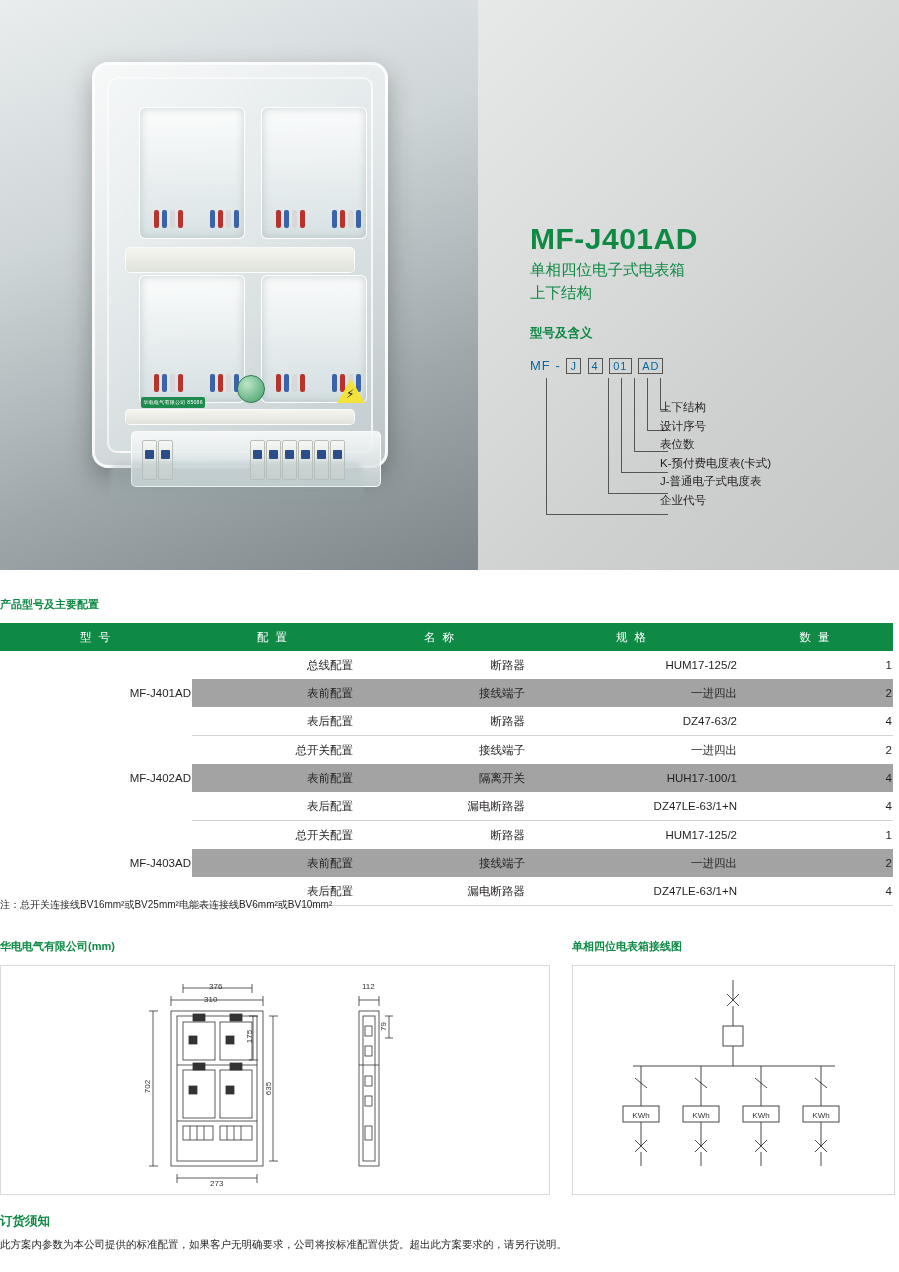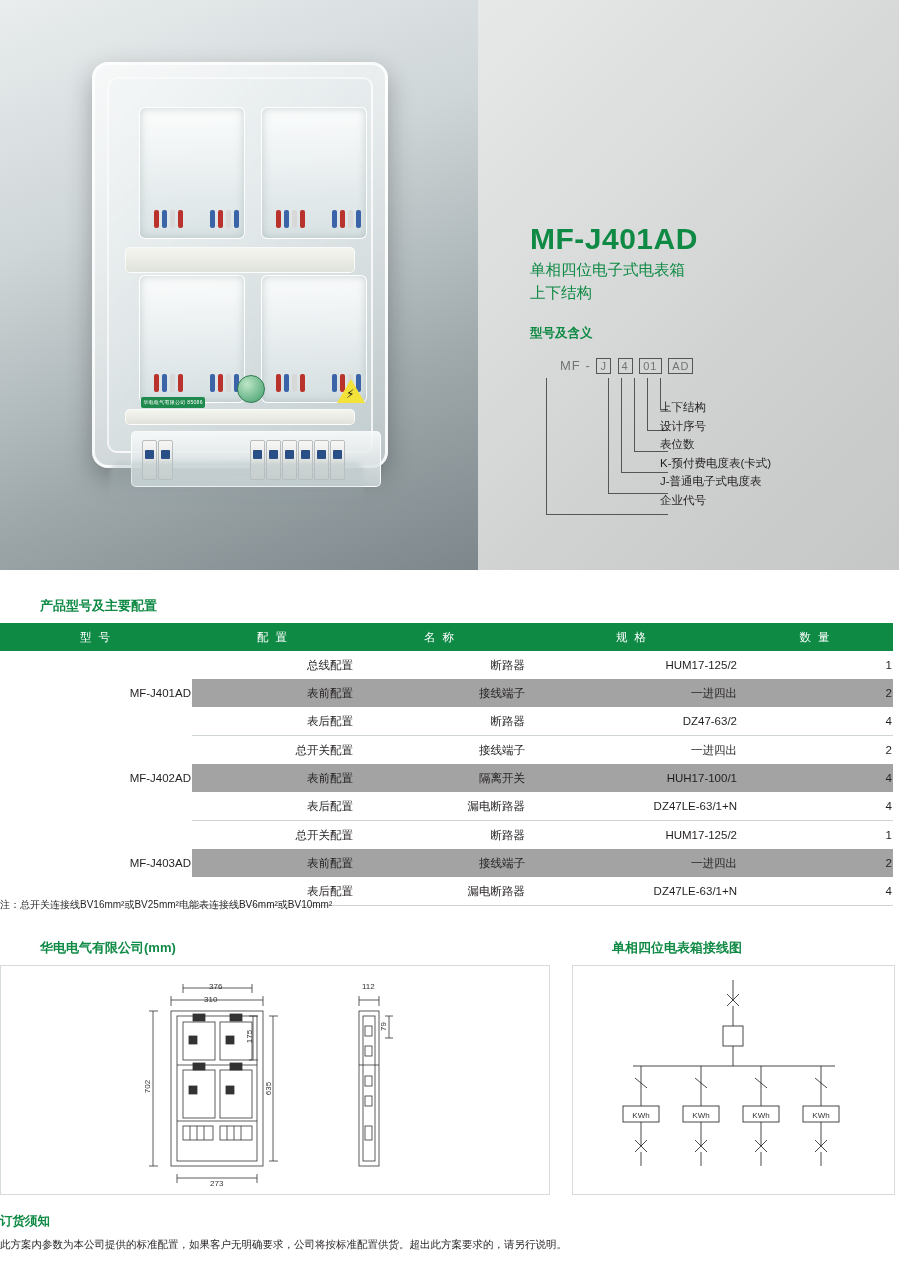--- a/index.html
+++ b/index.html
@@ -42,27 +42,27 @@
   .warn{position:absolute;left:228px;top:300px;width:0;height:0;border-left:14px solid transparent;border-right:14px solid transparent;border-bottom:24px solid #f2e23a;}
   .warn:after{content:"\26A1";position:absolute;left:-5px;top:8px;font-size:12px;color:#111;}
   .knob{position:absolute;left:128px;top:296px;width:26px;height:26px;border-radius:50%;
     background:radial-gradient(circle at 35% 32%,#bde6c8,#3e9c68);border:1px solid #2e7a50;}
   .reflect{position:absolute;left:18px;top:400px;width:254px;height:40px;border-radius:10px;
     background:linear-gradient(180deg,rgba(180,195,198,.5),rgba(180,195,198,0));filter:blur(2px);}
   
   .h-title{position:absolute;left:530px;top:222px;font-size:30px;font-weight:bold;color:#0f8a45;letter-spacing:.5px;}
   .h-sub{position:absolute;left:530px;top:258px;font-size:15.5px;color:#0f8a45;line-height:23px;}
   .h-sec{position:absolute;left:530px;top:325px;font-size:12.5px;color:#0f8a45;font-weight:bold;}
-  .code{position:absolute;left:560px;top:358px;font-size:13px;color:#737373;letter-spacing:1px;}
+  .code{position:absolute;left:530px;top:358px;font-size:13px;color:#0369a1;letter-spacing:1px;}
   .code .bx{display:inline-block;border:1px solid #555;padding:0 3px;margin:0 1px;font-size:11px;line-height:14px;}
   .legend{position:absolute;left:660px;top:398px;font-size:11.5px;line-height:18.5px;color:#231f20;}
   .leadlines{position:absolute;left:530px;top:372px;width:140px;height:145px;}
   .leadlines i{position:absolute;background:#555;display:block;}
   
-  .sec-h{position:absolute;font-size:13px;font-weight:bold;color:#0f8a45;margin-left:40px;}
+  .sec-h{position:absolute;font-size:11px;font-weight:bold;color:#0f8a45;}
   
   table.cfg{position:absolute;left:0;top:623px;width:893px;border-collapse:collapse;font-size:11.5px;}
   table.cfg th{background:#0f8a45;color:#fff;font-weight:normal;height:26px;letter-spacing:2px;font-size:11.5px;}
   table.cfg td{height:26px;text-align:right;color:#231f20;}
   table.cfg tr.alt td{background:#a3a3a3;}
   table.cfg td.model{border-right:0;}
   table.cfg tr.grp-end td{border-bottom:1px solid #cfd6d2;}
   .note{position:absolute;left:0;top:898px;font-size:10px;color:#231f20;}
   
   .dbox{position:absolute;border:1px solid #d6dcd9;background:#fff;}

